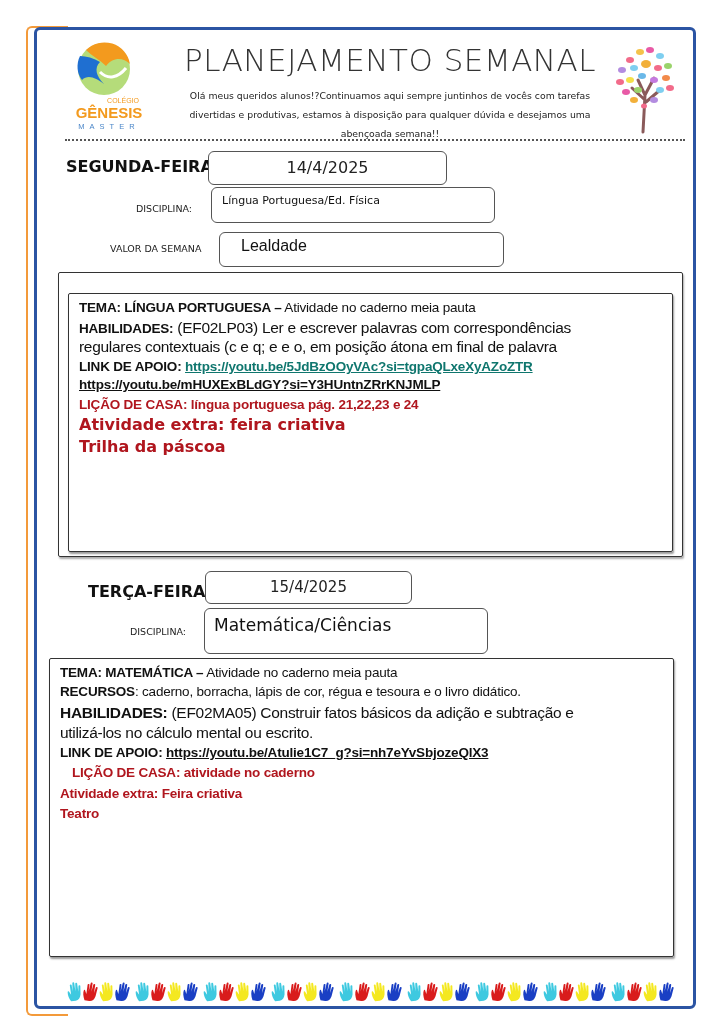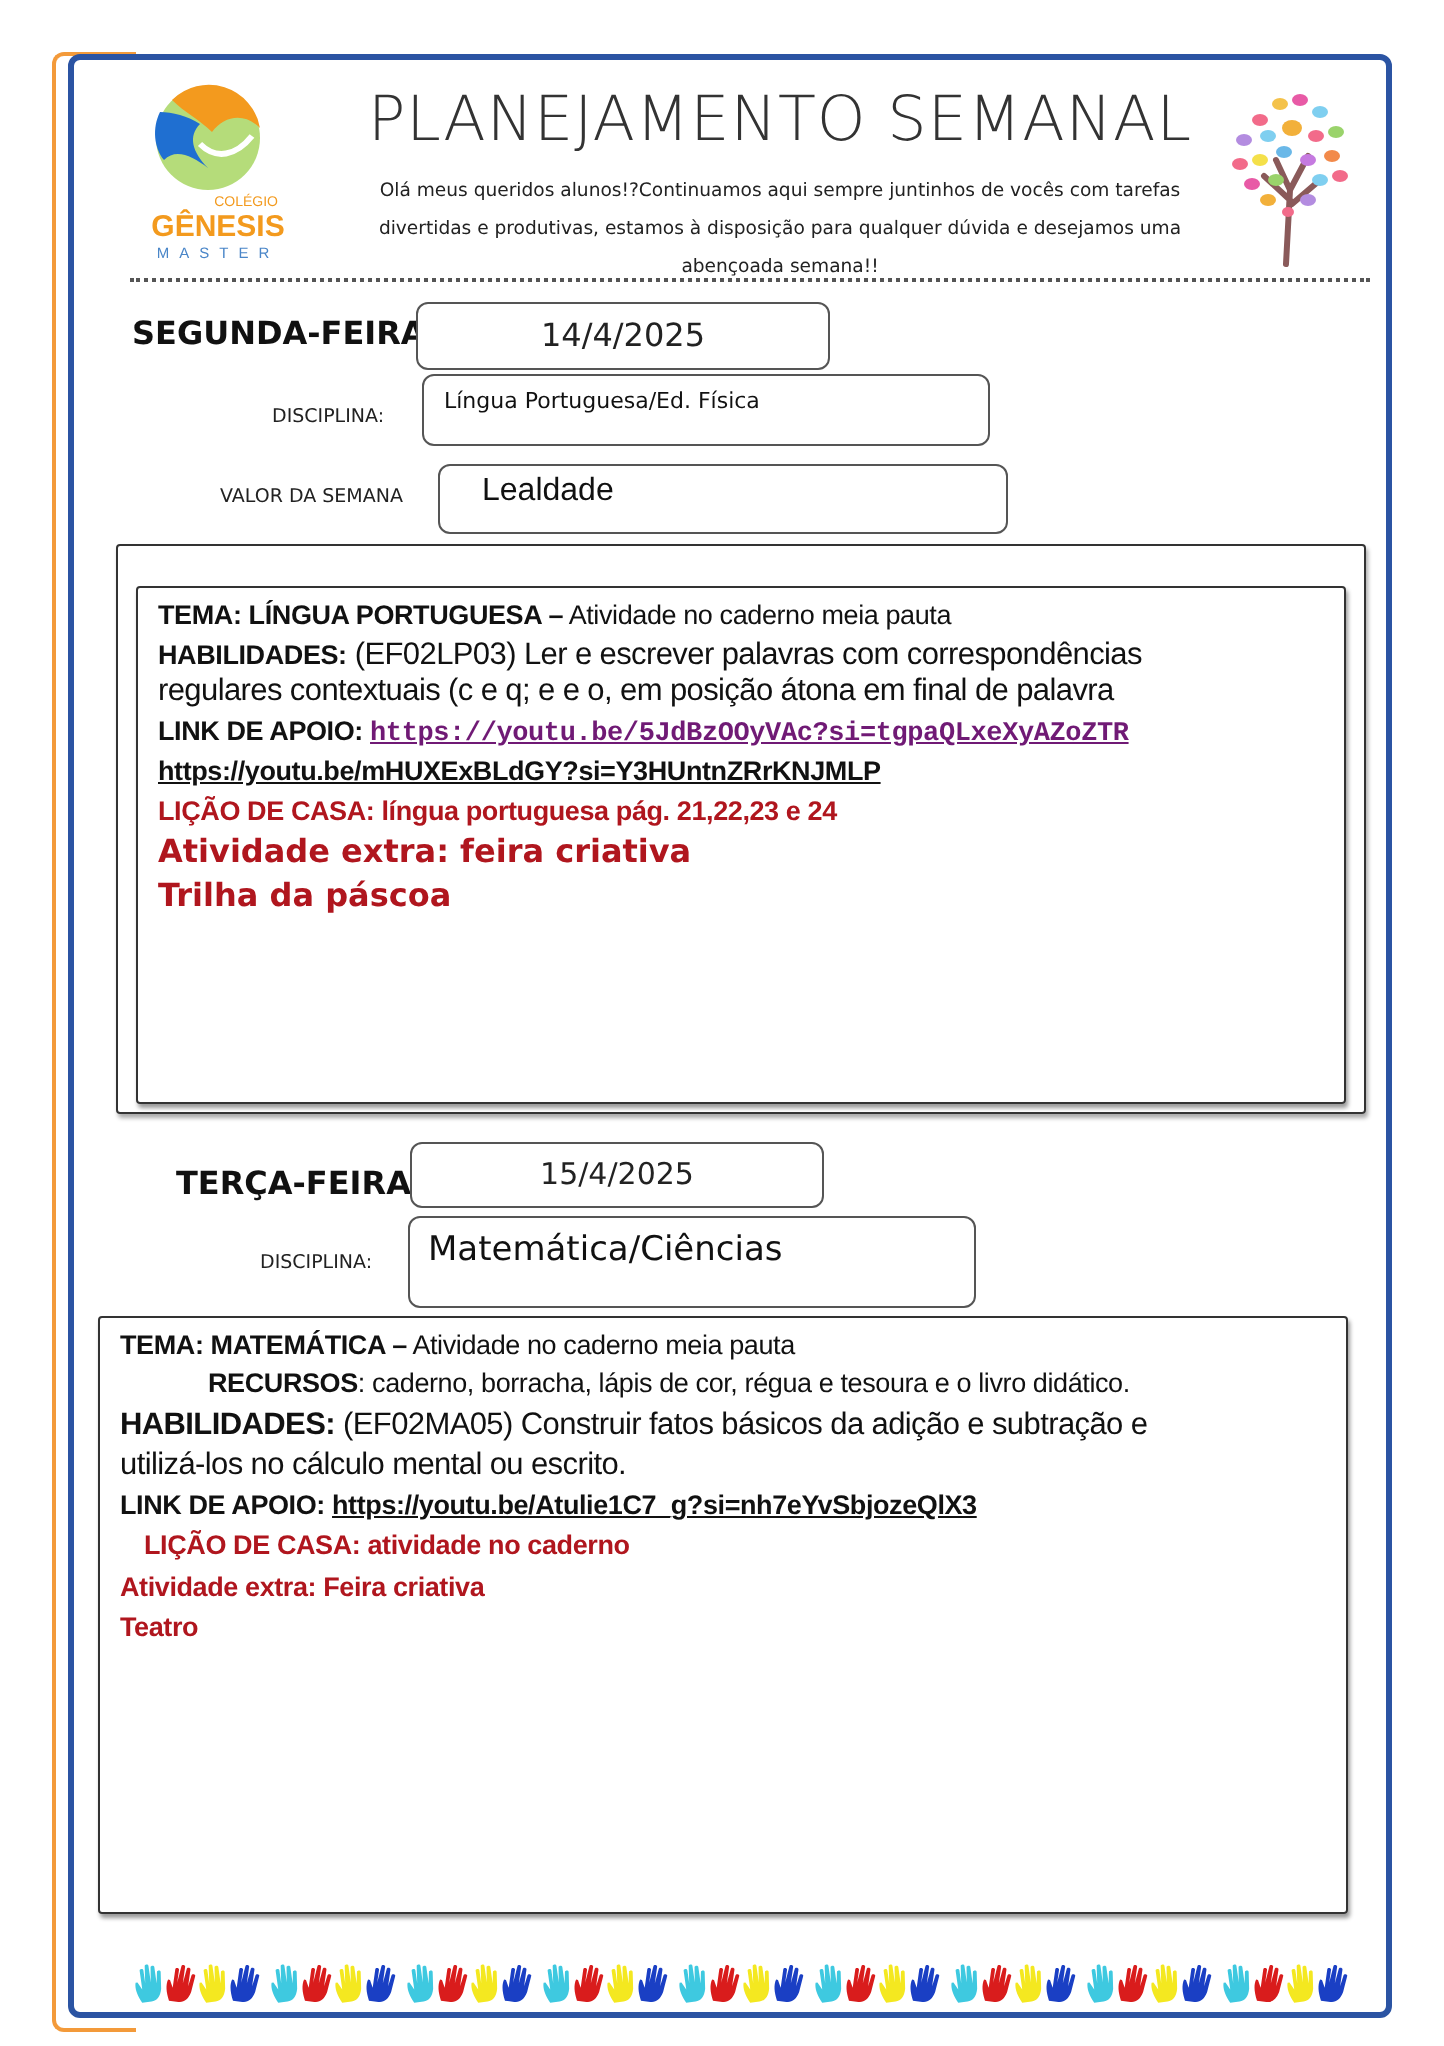--- a/index.html
+++ b/index.html
@@ -85,59 +85,59 @@
       <ellipse cx="24" cy="60" rx="4" ry="3" fill="#f2b03a"></ellipse>
       <ellipse cx="44" cy="60" rx="4" ry="3" fill="#b38ce0"></ellipse>
       <ellipse cx="34" cy="66" rx="3" ry="2.5" fill="#f26b8a"></ellipse>
     </g>
   </svg>
 </div>
 
 <div class="abs dotted"></div>
 
 <div class="abs day-label" style="left:66px; top:157px;">SEGUNDA-FEIRA</div>
-<div class="abs field" style="left:208px; top:151px; width:207px; height:34px; text-align:center;">
+<div class="abs field" style="left:208px; top:151px; width:239px; height:34px; text-align:center;">
   <span style="font-size:16px; line-height:32px; font-family:'DejaVu Sans',sans-serif; color:#222;">14/4/2025</span>
 </div>
 
 <div class="abs small-label" style="left:136px; top:203px;">DISCIPLINA:</div>
 <div class="abs field" style="left:211px; top:187px; width:284px; height:36px;">
   <span style="font-size:11px; padding:6px 0 0 10px; font-family:'DejaVu Sans',sans-serif;">Língua Portuguesa/Ed. Física</span>
 </div>
 
 <div class="abs small-label" style="left:110px; top:243px;">VALOR DA SEMANA</div>
 <div class="abs field" style="left:219px; top:232px; width:285px; height:35px;">
   <span style="font-size:16px; padding:4px 0 0 21px;">Lealdade</span>
 </div>
 
 <div class="abs outer-box" style="left:58px; top:272px; width:625px; height:285px;"></div>
 <div class="abs inner-box" style="left:68px; top:293px; width:605px; height:259px;">
   <div class="line"><span class="b">TEMA: LÍNGUA PORTUGUESA –</span><span> Atividade no caderno meia pauta</span></div>
   <div class="line" style="margin-top:2px;"><span class="b" style="font-size:13.5px;">HABILIDADES:</span><span class="hab"> (EF02LP03) Ler e escrever palavras com correspondências</span></div>
   <div class="hab">regulares contextuais (c e q; e e o, em posição átona em final de palavra</div>
-  <div class="line" style="margin-top:2px;"><span class="b">LINK DE APOIO: </span><a class="link" style="color:#701a75;font-family:Liberation Mono, monospace;">https://youtu.be/5JdBzOOyVAc?si=tgpaQLxeXyAZoZTR</a></div>
+  <div class="line" style="margin-top:2px;"><span class="b">LINK DE APOIO: </span><a class="link" style="color:#0f766e;">https://youtu.be/5JdBzOOyVAc?si=tgpaQLxeXyAZoZTR</a></div>
   <div class="line"><a class="link" style="color:#111;">https://youtu.be/mHUXExBLdGY?si=Y3HUntnZRrKNJMLP</a></div>
   <div class="line red" style="margin-top:2px;">LIÇÃO DE CASA: língua portuguesa pág. 21,22,23 e 24</div>
   <div class="red" style="font-size:16px; line-height:22px; font-family:'DejaVu Sans',sans-serif;">Atividade extra: feira criativa</div>
   <div class="red" style="font-size:16px; line-height:22px; font-family:'DejaVu Sans',sans-serif;">Trilha da páscoa</div>
 </div>
 
 <div class="abs day-label" style="left:88px; top:582px;">TERÇA-FEIRA</div>
 <div class="abs field" style="left:205px; top:571px; width:207px; height:33px; text-align:center;">
   <span style="font-size:15px; line-height:31px; font-family:'DejaVu Sans',sans-serif; color:#222;">15/4/2025</span>
 </div>
 
 <div class="abs small-label" style="left:130px; top:626px;">DISCIPLINA:</div>
 <div class="abs field" style="left:204px; top:608px; width:284px; height:46px;">
   <span style="font-size:17px; padding:6px 0 0 9px; font-family:'DejaVu Sans',sans-serif;">Matemática/Ciências</span>
 </div>
 
 <div class="abs inner-box" style="left:49px; top:658px; width:625px; height:299px;">
   <div class="line"><span class="b">TEMA: MATEMÁTICA –</span><span> Atividade no caderno meia pauta</span></div>
-  <div class="line" style="margin-top:1px;margin-left:44px;"><span class="b">RECURSOS</span><span>: caderno, borracha, lápis de cor, régua e tesoura e o livro didático.</span></div>
+  <div class="line" style="margin-top:1px;"><span class="b">RECURSOS</span><span>: caderno, borracha, lápis de cor, régua e tesoura e o livro didático.</span></div>
   <div class="hab" style="margin-top:3px;"><span class="b">HABILIDADES: </span><span>(EF02MA05) Construir fatos básicos da adição e subtração e</span></div>
   <div class="hab" style="margin-top:2px;">utilizá-los no cálculo mental ou escrito.</div>
   <div class="line" style="margin-top:2px;"><span class="b">LINK DE APOIO: </span><a class="link" style="color:#111;">https://youtu.be/Atulie1C7_g?si=nh7eYvSbjozeQlX3</a></div>
   <div class="line red" style="margin-top:2px;padding-left:12px;">LIÇÃO DE CASA: atividade no caderno</div>
   <div class="line red" style="margin-top:3px;">Atividade extra: Feira criativa</div>
   <div class="line red" style="margin-top:2px;">Teatro</div>
 </div>
 
 <div class="abs hands" id="hands">
     <div class="hand-group">

